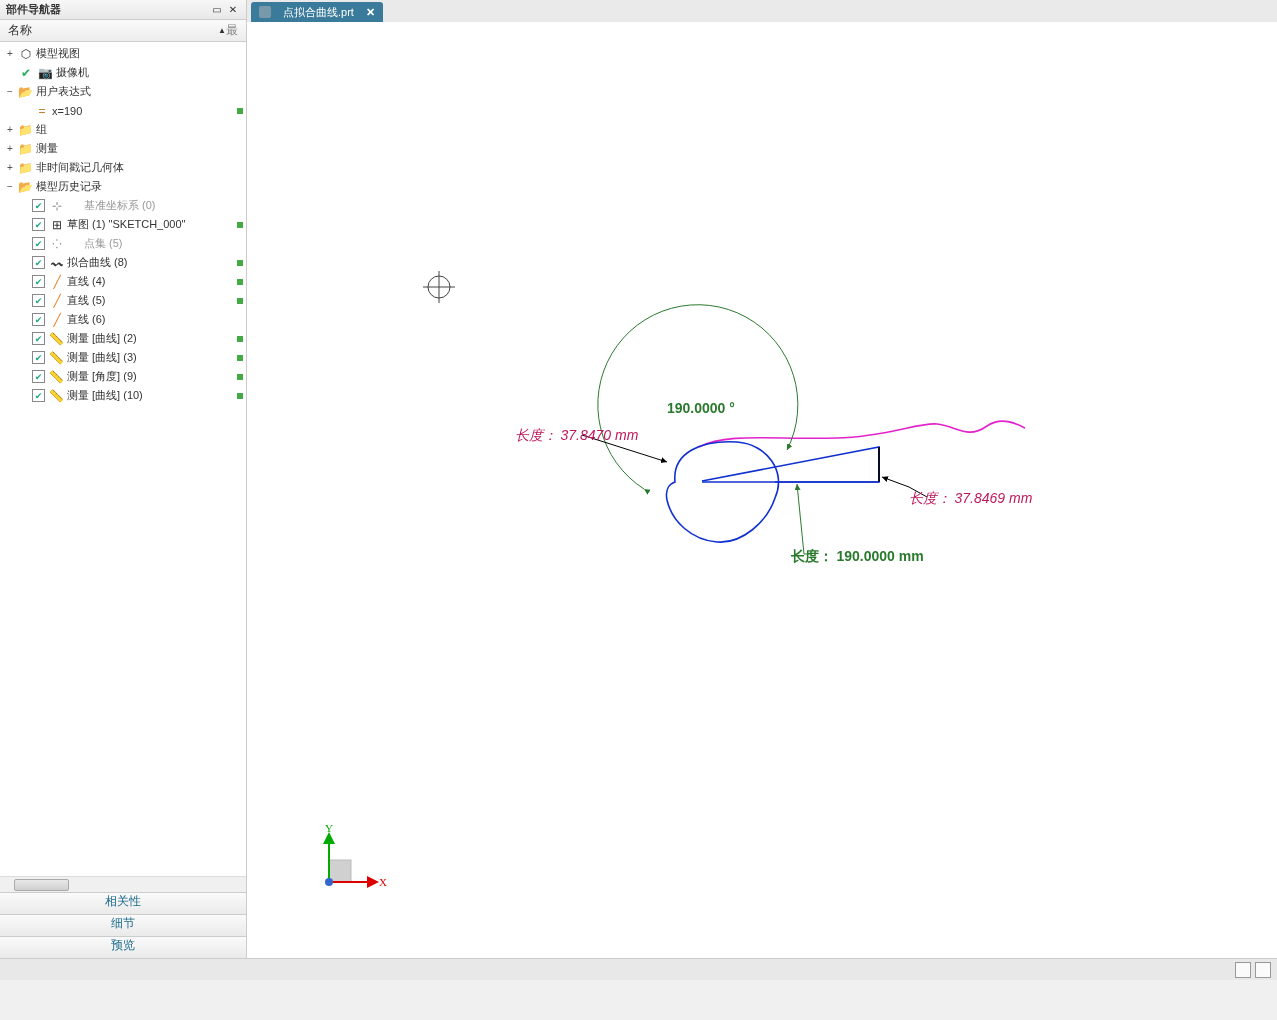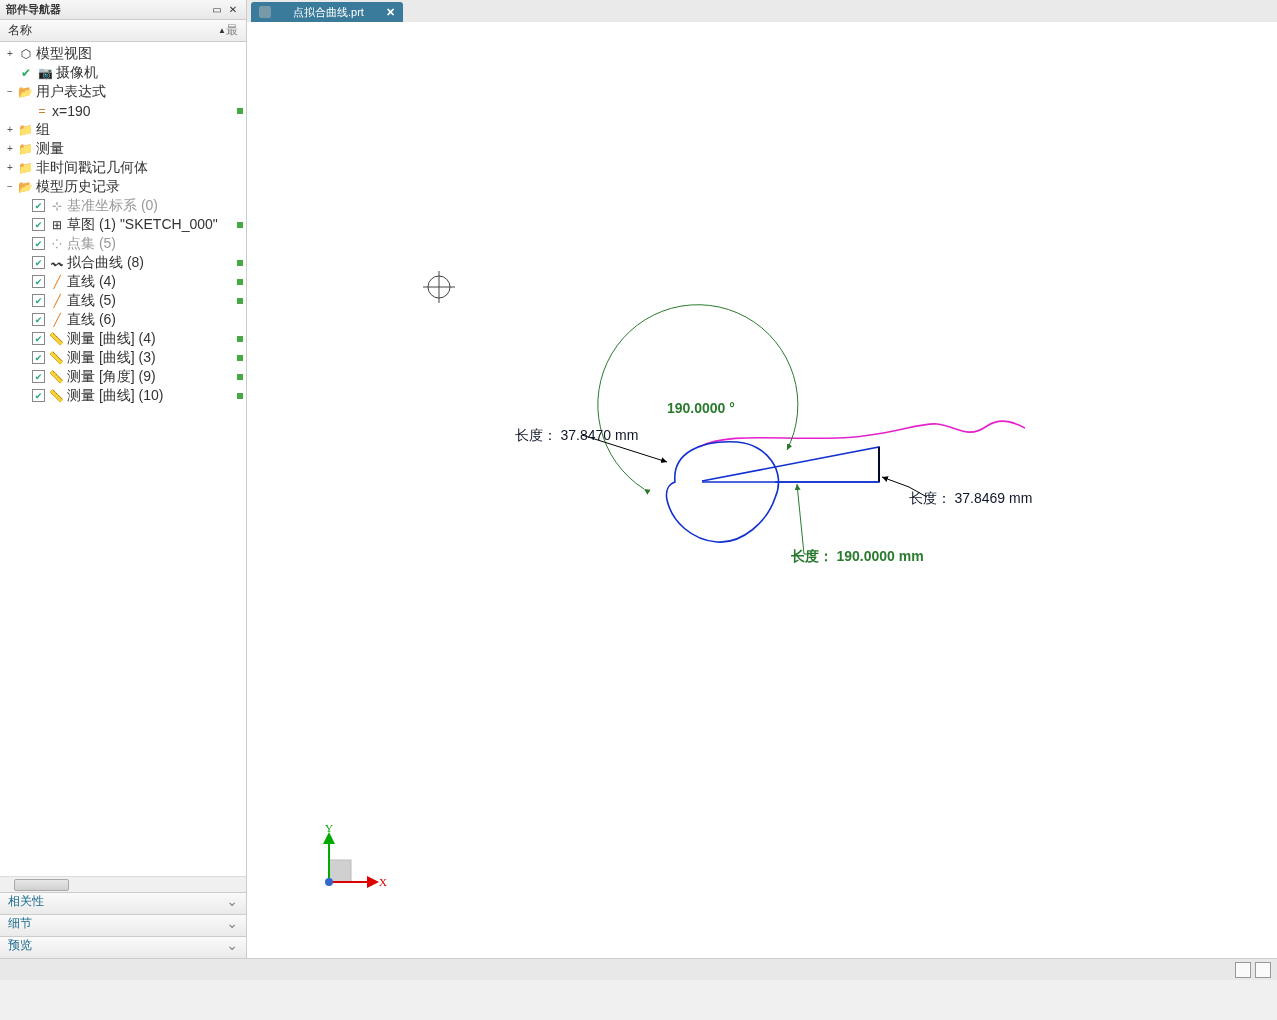--- a/index.html
+++ b/index.html
@@ -14,54 +14,54 @@
     .sidebar-controls span { width: 14px; height: 14px; display: inline-flex; align-items: center; justify-content: center; cursor: pointer; font-size: 10px; }
     
     .col-header { background: linear-gradient(#fafafa, #ececec); border-bottom: 1px solid #ccc; padding: 4px 8px; display: flex; align-items: center; height: 22px; }
     .col-header span:first-child { flex: 1; }
     .sort-arrow { font-size: 8px; margin-left: 4px; }
     
     .tree { flex: 1; overflow: auto; background: #fff; padding: 2px 0; }
     .tree-row { display: flex; align-items: center; height: 19px; padding: 0 4px; cursor: default; position: relative; }
     .tree-toggle { width: 12px; display: inline-block; text-align: center; font-size: 10px; color: #555; }
     .tree-icon { width: 16px; height: 16px; display: inline-flex; align-items: center; justify-content: center; margin: 0 2px; font-size: 12px; }
-    .tree-label { font-size: 14px; }
-    .tree-label.dim { color: #999; }
+    .tree-label { font-size: 11px; }
+    .tree-label.dim { color: #999; margin-left: 17px; }
     .tree-label.bold { font-weight: normal; }
     .indent-0 { padding-left: 4px; }
     .indent-2 { padding-left: 32px; }
     .chk { width: 13px; height: 13px; border: 1px solid #888; display: inline-flex; align-items: center; justify-content: center; font-size: 9px; color: #2a8; margin-right: 2px; background: #fff; }
     .row-marker { position: absolute; right: 3px; width: 6px; height: 6px; background: #4a4; }
     
     .scroll-h { height: 16px; background: #f0f0f0; border-top: 1px solid #ddd; display: flex; align-items: center; padding: 0 14px; }
     .scroll-thumb { width: 55px; height: 12px; background: linear-gradient(#e8e8e8, #d0d0d0); border: 1px solid #aaa; border-radius: 2px; }
     
-    .panel-tab { height: 22px; background: linear-gradient(#fafafa, #eaeaea); border-top: 1px solid #ccc; display: flex; align-items: flex-start; justify-content: space-between; padding: 0 8px; color: #1a6a8e; cursor: pointer; }
+    .panel-tab { height: 22px; background: linear-gradient(#fafafa, #eaeaea); border-top: 1px solid #ccc; display: flex; align-items: center; justify-content: space-between; padding: 0 8px; color: #1a6a8e; cursor: pointer; flex-direction: column; }
     .panel-tab .chevron { font-size: 14px; color: #888; }
     
     .workspace { flex: 1; display: flex; flex-direction: column; background: #fff; }
     .tab-bar { height: 22px; background: #eaeaea; display: flex; align-items: flex-end; }
-    .file-tab { background: #3a7a9a; color: #fff; padding: 3px 8px; display: flex; align-items: center; gap: 22px; font-size: 11px; height: 20px; border-radius: 3px 3px 0 0; margin-left: 4px; justify-content: flex-end; }
+    .file-tab { background: #3a7a9a; color: #fff; padding: 3px 8px; display: flex; align-items: center; gap: 12px; font-size: 11px; height: 20px; border-radius: 3px 3px 0 0; margin-left: 4px; justify-content: flex-end; }
     .file-tab .close-x { cursor: pointer; font-weight: bold; }
     .tab-icon { width: 12px; height: 12px; background: #79a; border-radius: 2px; display: inline-block; }
     
     .canvas { flex: 1; position: relative; background: #fff; }
     
     .status-bar { height: 22px; background: #e8e8e8; border-top: 1px solid #ccc; display: flex; align-items: center; justify-content: flex-end; padding: 0 6px; gap: 4px; position: absolute; bottom: 40px; left: 0; right: 0; }
     .status-icon { width: 16px; height: 16px; border: 1px solid #999; background: #fafafa; display: inline-block; }
 
     .folder-icon { color: #e6a23c; }
     .cam-icon { color: #c0392b; }
     .check-icon { color: #27ae60; }
     .line-icon { color: #e67e22; }
     .dim-icon { color: #888; }
 
     
     .ann { position: absolute; font-family: "SimSun", serif; font-size: 14px; white-space: nowrap; }
-    .ann.dark { color: #0f172a; }
+    .ann.dark { color: #be185d; font-style: italic; }
     .ann.green { color: #2a7a2e; font-weight: bold; }
   </style>
 </head>
 <body>
 
 <div class="main-container">
 
   <div class="sidebar">
     <div class="sidebar-header">
       <span class="sidebar-title">部件导航器</span>
@@ -153,21 +153,21 @@
         <span class="row-marker"></span>
       </div>
       <div class="tree-row indent-2">
         <span class="chk">✔</span>
         <span class="tree-icon line-icon">╱</span>
         <span class="tree-label">直线 (6)</span>
       </div>
       <div class="tree-row indent-2">
         <span class="chk">✔</span>
         <span class="tree-icon">📏</span>
-        <span class="tree-label">测量 [曲线] (4)</span>
+        <span class="tree-label">测量 [曲线] (2)</span>
         <span class="row-marker"></span>
       </div>
       <div class="tree-row indent-2">
         <span class="chk">✔</span>
         <span class="tree-icon">📏</span>
         <span class="tree-label">测量 [曲线] (3)</span>
         <span class="row-marker"></span>
       </div>
       <div class="tree-row indent-2">
         <span class="chk">✔</span>

